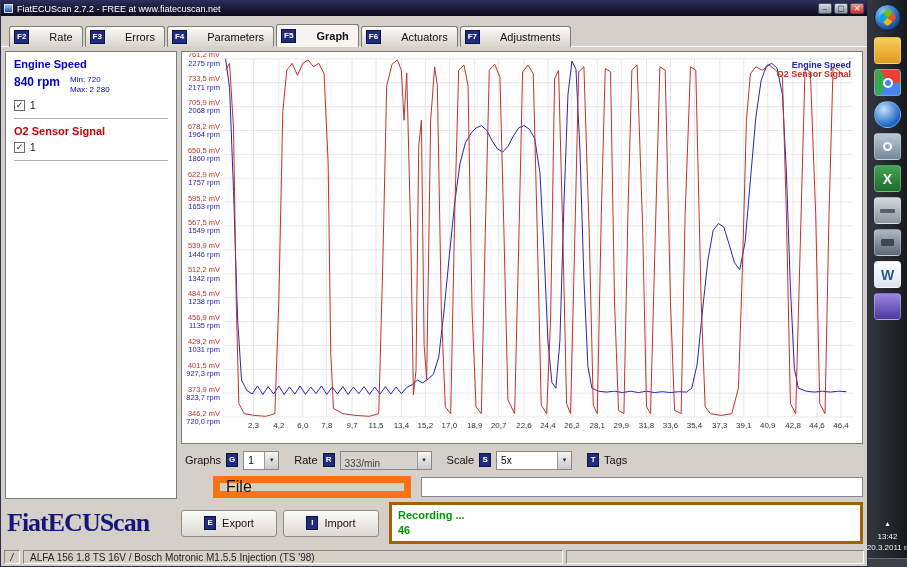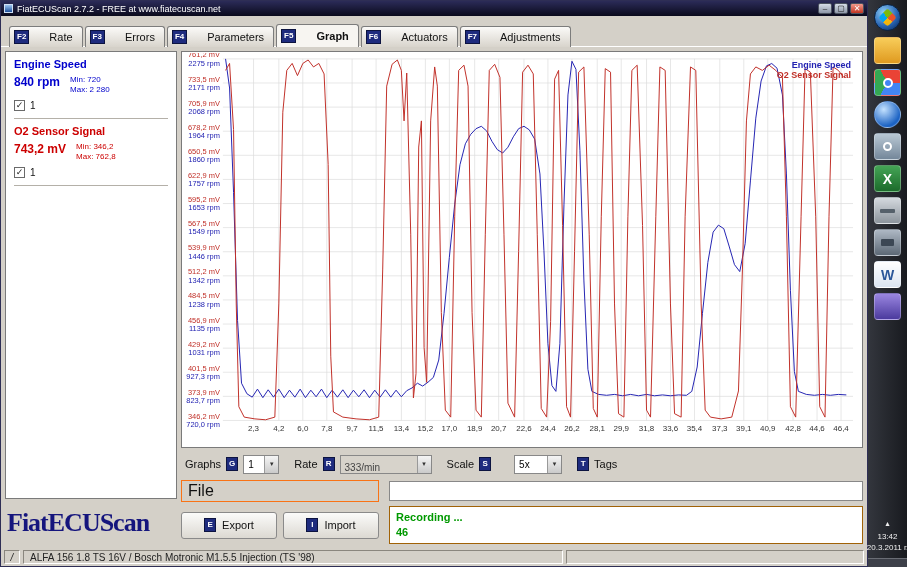--- a/index.html
+++ b/index.html
@@ -63,34 +63,34 @@
   .ylab.blue { fill:#2323b2; }
   .legend { font:bold 9px "Liberation Sans", sans-serif; }
 
   .controls-row { flex:0 0 24px; display:flex; align-items:center; gap:5px; font-size:11px; padding-left:4px; }
   .ctl-label { font-weight:normal; color:#111;text-align:right; }
   .gap { margin-left:10px; }
   .combo { display:inline-flex; align-items:center; border:1px solid #888; background:#fff; height:19px; font-size:10px; }
   .combo-val { padding:0 4px; flex:1; white-space:nowrap; overflow:hidden; }
   .combo-arrow { width:14px; align-self:stretch; background:linear-gradient(#f5f5f5,#cacaca);
                  border-left:1px solid #999; font-size:7px; display:flex; align-items:center; justify-content:center; color:#333; }
-  .combo.w-sm { width:36px; } .combo.w-md { width:48px;margin-left:18px; } .combo.w-lg { width:92px; } .combo.w-file { width:130px; }
+  .combo.w-sm { width:36px; } .combo.w-md { width:76px; } .combo.w-lg { width:92px; } .combo.w-file { width:130px; }
   .combo.disabled { background:#d7d3cb;align-items:flex-end; } .combo.disabled .combo-val { color:#444; }
 
   .file-row { flex:0 0 22px; display:flex; gap:10px; align-items:center; }
   .file-panel { width:198px; height:22px; display:flex; align-items:center; gap:0;
-                background:#d4d0c8; border:1px solid #f97316; padding:0 6px; }
+                background:#d4d0c8; border:7px solid #f97316; padding:0 6px;margin-left:32px; }
   .tag-input { flex:1; height:20px; border:1px solid #888; background:#fff; font-size:11px; padding:0 4px; }
 
   .record-row { flex:0 0 38px; display:flex; gap:10px; align-items:stretch; }
   .rec-buttons { width:198px; display:flex; gap:6px; align-items:center; }
   .btn { display:inline-flex; align-items:center; justify-content:center; gap:6px;
          border:1px solid #8a8a8a; border-radius:3px; background:linear-gradient(#fbfbfa,#dcd9d2);
          height:27px; padding:0 10px; font-size:11px; color:#111; flex:1; cursor:default; }
-  .rec-box { flex:1; border:1px solid #a16207; background:#fff; display:flex; align-items:center; padding:3px 6px; }
+  .rec-box { flex:1; border:3px solid #a16207; background:#fff; display:flex; align-items:center; padding:3px 6px; }
   .rec-texts { flex:1; display:flex; flex-direction:column; justify-content:center; }
   .rec-status, .rec-count { color:#009900; font-weight:bold; font-size:11px; line-height:1.35; }
   .btn.stop { flex:0 0 112px; }
 
   .statusbar { flex:0 0 18px; background:#d4d0c8; display:flex; align-items:center; gap:3px; padding:0 3px; font-size:10px; }
   .status-cell { height:14px; display:flex; align-items:center; padding:0 6px;
                  border:1px solid; border-color:#8a867e #ffffff #ffffff #8a867e; color:#222; white-space:nowrap; }
   .status-cell.icon-cell { width:16px; justify-content:center; padding:0; font-style:italic; }
   .status-cell.text-cell { width:540px; overflow:hidden; }
   .status-cell.fill { flex:1; }
@@ -181,27 +181,20 @@
                 <span>Max: 2 280</span>
               </span>
             </div>
             <div class="sig-check">
               <span class="checkbox">✓</span>
               <span>1</span>
             </div>
           </div>
           <div class="signal red">
             <div class="sig-name">O2 Sensor Signal</div>
-            <div class="sig-row">
-              <span class="sig-value">743,2 mV</span>
-              <span class="sig-minmax">
-                <span>Min: 346,2</span>
-                <span>Max: 762,8</span>
-              </span>
-            </div>
             <div class="sig-check">
               <span class="checkbox">✓</span>
               <span>1</span>
             </div>
           </div>
         </div>
         <div class="logo">FiatECUScan</div>
       </div>
 
       <div class="right-col">

